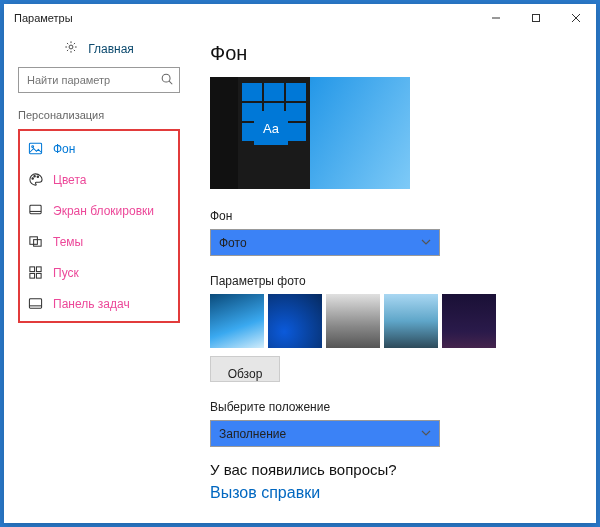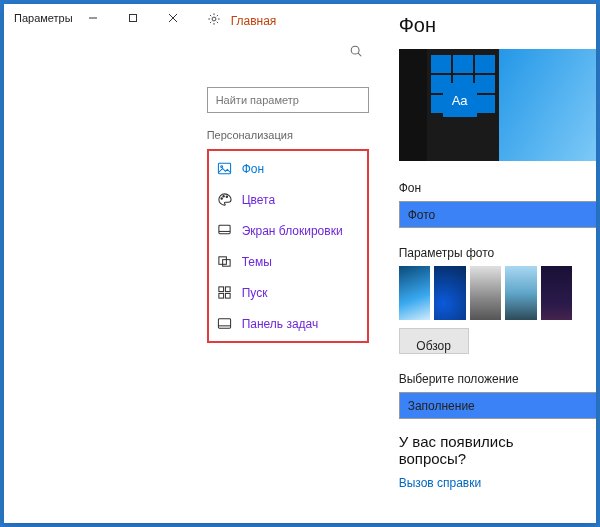--- a/index.html
+++ b/index.html
@@ -1,43 +1,43 @@
 <!DOCTYPE html>
 <html><head>
   <meta charset="utf-8">
   <style>
     * { margin: 0; padding: 0; box-sizing: border-box; font-family: "Segoe UI", Arial, sans-serif; }
     body { background: #2a7acc; padding: 4px; }
     .window {
       width: 592px; height: 519px; margin: 0 auto; background: #ffffff;
-      display: flex; flex-direction: row; overflow: hidden;
+      display: flex; flex-direction: column; overflow: hidden;
       box-shadow: 0 2px 10px rgba(0,0,0,0.2);
     }
     .titlebar {
       height: 28px; display: flex; align-items: center; font-size: 11px; color: #222;
       padding-left: 10px;
     }
     .titlebar .spacer { flex: 1; }
     .win-btn { width: 40px; height: 28px; display: flex; align-items:center; justify-content:center; }
     .win-btn svg { stroke: #333; }
     .content { flex: 1; display: flex; overflow: hidden; }
     .sidebar { width: 190px; padding: 8px 14px; position: relative; }
-    .home-row { display:flex; align-items:center; gap:10px; font-size:12px; color:#c2410c; margin-bottom:10px; cursor:pointer; }
+    .home-row { display:flex; align-items:center; gap:10px; font-size:12px; color:#0c4a6e; margin-bottom:10px; cursor:pointer;justify-content:center; }
     .home-row svg { width:14px; height:14px; }
     .search-box { position:relative; margin-bottom:16px; }
     .search-box input {
       width:100%; height:26px; border:1px solid #999; padding:0 26px 0 8px;
-      font-size:11px; outline:none;margin-top:48px;
+      font-size:11px; outline:none;
     }
     .search-box .search-icon { position:absolute; right:6px; top:5px; }
     .section-label { font-size:11px; color:#666; margin-bottom:8px; }
     .nav-box { border:2px solid #e23b3b; padding:2px 0; }
     .nav-item {
       display:flex; align-items:center; gap:10px; padding:8px 8px;
-      font-size:12px; color:#6d28d9; cursor:pointer;
+      font-size:12px; color:#ec4899; cursor:pointer;
     }
     .nav-item.active { color:#0078d7; }
     .nav-item .icon { width:15px; height:15px; display:flex; align-items:center; justify-content:center; }
     .nav-item svg { width:15px; height:15px; }
     .main { flex:1; padding:10px 24px 20px 16px; overflow-y:auto; }
     .page-title { font-size:20px; font-weight:400; color:#111; margin-bottom:12px; }
     .preview {
       width:200px; height:112px; background:linear-gradient(120deg,#0a4a7a 0%, #2799e8 40%, #7ecaf7 100%);
       position:relative; margin-bottom:20px; overflow:hidden;
     }
@@ -57,21 +57,21 @@
     .thumb.t2 { background:radial-gradient(circle at 30% 70%, #0b5adb, #062a5f); }
     .thumb.t3 { background:linear-gradient(180deg,#e0e0e0 0%, #888 60%, #555 100%); }
     .thumb.t4 { background:linear-gradient(180deg,#a9d7f2 0%, #5fa6c9 50%, #2d4a5a 100%); }
     .thumb.t5 { background:linear-gradient(180deg,#1a1036 0%, #2a1a4a 70%, #45244d 100%); }
     .browse-btn {
       width:70px; height:26px; border:1px solid #ccc; background:#e6e6e6;
       font-size:12px; color:#222; display:flex; align-items:flex-end; justify-content:center;
       cursor:pointer; margin-bottom:18px;
     }
     .question-title { font-size:15px; color:#111; margin-bottom:6px; }
-    .link { font-size:12px; color:#0067c0; cursor:pointer; margin-bottom:22px; display:inline-block; }
+    .link { font-size:16px; color:#0067c0; cursor:pointer; margin-bottom:22px; display:inline-block; }
     .main::-webkit-scrollbar { width:14px; }
     .main::-webkit-scrollbar-thumb { background:#c7c7c7; }
   </style>
 </head>
 <body>
 
 <div class="window">
 
   <div class="titlebar">
     <span>Параметры</span>

